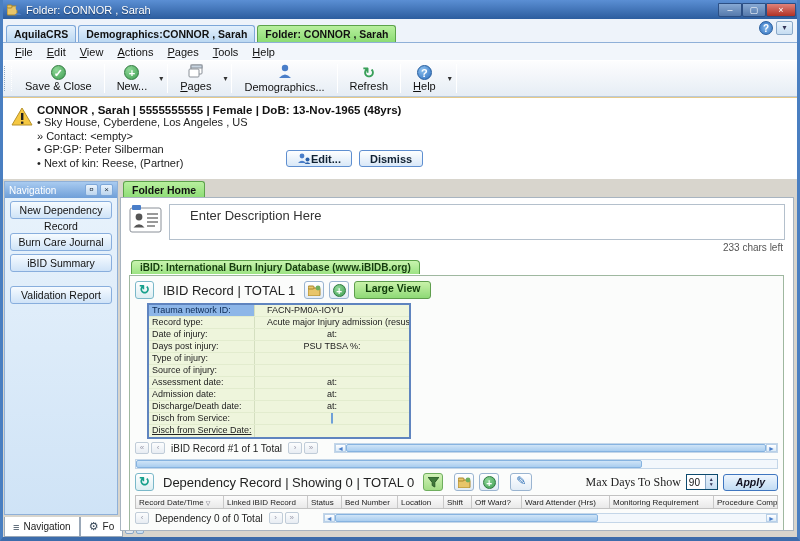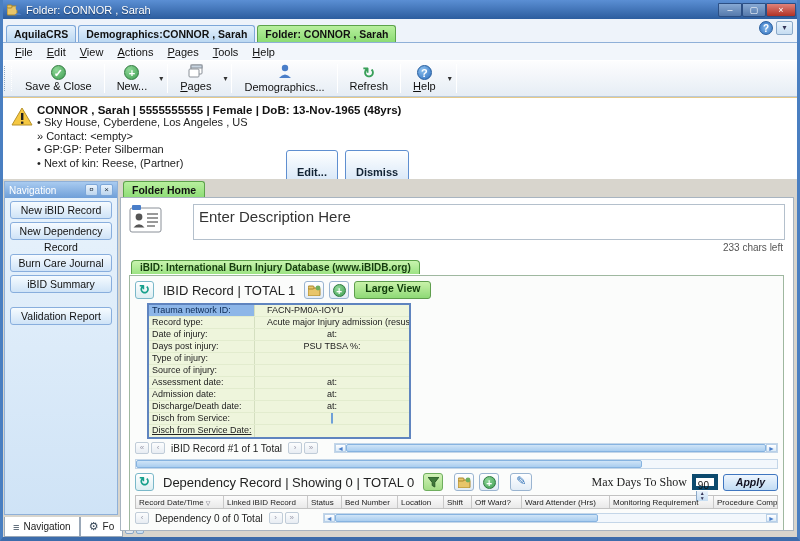--- a/index.html
+++ b/index.html
@@ -37,22 +37,22 @@
   .cicon.green { background:radial-gradient(circle at 35% 30%,#8fd898,#3f9e52); border:1px solid #2f7a3e;}
   .cicon.blue  { background:radial-gradient(circle at 35% 30%,#8cc0ee,#2f6fbf); border:1px solid #235c9e;}
   .ricon { color:#3aa05a; font-size:15px; font-weight:bold; line-height:15px;}
   
   .banner { height:89px; background:#fff; border-top:1px solid #e6c98a; border-bottom:1px solid #c8d0da; position:relative; padding:6px 8px 0 34px; }
   .warn { position:absolute; left:8px; top:9px; }
   .btitle { font-size:11.5px; font-weight:bold; color:#111; }
   .bline { font-size:11px; color:#222; line-height:13.5px; }
   .bnote { font-size:11px; color:#222; margin-top:8px; }
   .bbtns { position:absolute; left:283px; top:52px; display:flex; gap:7px; }
-  .bbtn { height:17px; padding:15px 10px; font-size:11px; font-weight:bold; color:#123;
-          background:linear-gradient(#feffff,#d9e8f8); border:1px solid #5f8fd0; border-radius:3px; display:flex; align-items:center; gap:0;flex-direction:column;}
+  .bbtn { height:17px; padding:1px 10px; font-size:11px; font-weight:bold; color:#123;
+          background:linear-gradient(#feffff,#d9e8f8); border:1px solid #5f8fd0; border-radius:3px; display:flex; align-items:center; gap:0;}
   
   .workspace { position:absolute; left:0; right:0; top:179px; bottom:0; background:#d8d5cd; }
   .navpanel { position:absolute; left:1px; top:2px; width:114px; bottom:22px;
               background:linear-gradient(#e9f3fc,#cfe3f6); border:1px solid #8fb0d8; }
   .navhdr { height:16px; background:linear-gradient(#a9cbf0,#6f9fd8); color:#fff; font-size:10px; padding:2px 4px; display:flex; align-items:center;}
   .navhdr .t { flex:1; }
   .nhbtn { width:13px; height:12px; margin-left:2px; background:linear-gradient(#eaf3fc,#bcd5ee); border:1px solid #7da7d9; border-radius:2px;
            font-size:8px; line-height:10px; text-align:center; color:#234;}
   .navbtn { display:block; width:calc(100% - 10px); margin:3px auto 0; height:18px; font-size:10.5px; color:#111;
             background:linear-gradient(#f6fbff,#cfe3f7); border:1px solid #88aedd; border-radius:3px; text-align:center; line-height:16px; cursor:default;}
@@ -62,21 +62,21 @@
   .stab .ic { font-size:11px; color:#345;}
   .sarrow { width:13px; height:13px; align-self:center; margin-left:2px; font-size:8px; line-height:11px; text-align:center;
             border:1px solid #8aa8c8; border-radius:2px; background:linear-gradient(#eaf3fc,#c6ddf2); color:#2f6fbf;}
   .sarrow.dis { color:#99a; background:#e4e8ee;}
   
   .main { position:absolute; left:117px; top:1px; right:3px; bottom:6px; }
   .foldertab { display:inline-block; height:17px; margin-left:3px; padding:2px 8px 0; font-size:10.5px; font-weight:bold; color:#111;
                background:linear-gradient(#b8ef9e,#8cdc74); border:1px solid #5ca24a; border-bottom:none; border-radius:3px 3px 0 0;}
   .mainpanel { position:absolute; top:17px; left:0; right:0; bottom:0; background:#fff; border:1px solid #a8b4c0; padding:6px 8px 0; overflow:hidden;}
   .descrow { display:flex; gap:6px; }
-  .desc-input { flex:1; height:36px; border:1px solid #b4c0cc; font-family:"Liberation Sans",sans-serif; font-size:15px; padding:3px 5px; resize:none; outline:none; color:#111;margin-left:24px;}
+  .desc-input { flex:1; height:36px; border:1px solid #b4c0cc; font-family:"Liberation Sans",sans-serif; font-size:13px; padding:3px 20px; resize:none; outline:none; color:#111;}
   .desc-input::placeholder { color:#333; }
   .charsleft { text-align:right; font-size:10px; color:#555; padding:2px 2px 4px 0;}
   .grouptab { display:inline-block; margin-left:2px; padding:1px 8px; font-size:10px; font-weight:bold; color:#153c0e;
               background:linear-gradient(#c8f4ae,#9ce383); border:1px solid #5ca24a; border-bottom:none; border-radius:4px 4px 0 0;}
   .grouppanel { border:1px solid #9fb8a0; background:#fbfcfb; margin:0 1px 0 0; padding:4px 5px 6px; }
   .sechdr { display:flex; align-items:center; gap:5px; padding:1px 0 4px; }
   .refbtn { width:19px; height:18px; background:linear-gradient(#ffffff,#ddeef2); border:1px solid #7ab8c9; border-radius:3px;
             color:#18a08c; font-size:13px; font-weight:bold; line-height:16px; text-align:center;}
   .sectitle { font-size:13px; color:#222; margin:0 4px; white-space:nowrap;}
   .sqbtn { width:20px; height:18px; background:linear-gradient(#ffffff,#e2ecf6); border:1px solid #9ab4d0; border-radius:3px;
@@ -99,21 +99,21 @@
            background:linear-gradient(#fcfdfe,#e8edf3); border:1px solid #c0ccd8; border-radius:2px;}
   .pgtxt { margin:0 4px; white-space:nowrap;}
   .hscroll { height:10px; background:#f2f7fc; border:1px solid #c4d6e8; display:flex; align-items:stretch; }
   .hs-arrow { width:11px; background:linear-gradient(#fff,#dcebf8); border:1px solid #b8d0e8; color:#4a7ec9; font-size:7px; line-height:8px; text-align:center;}
   .hs-thumb { background:linear-gradient(#cfe4f7,#a9cdef); border:1px solid #86b3e0; border-radius:2px; }
   .hs-track { flex:1; }
   .widescroll { margin:3px 0 3px; }
   
   .dep-right { margin-left:auto; display:flex; align-items:center; gap:5px; }
   .maxdays { font-size:12px; color:#222;font-family:Liberation Serif, serif; }
-  .spin { display:flex; border:4px solid #0c4a6e; background:#fff; height:16px;flex-direction:column; }
+  .spin { display:flex; border:1px solid #0c4a6e; background:#fff; height:16px; }
   .spin .val { width:18px; font-size:10px; padding:2px 2px 0; color:#111;}
   .spin .arrows { width:12px; background:linear-gradient(#eaf3fc,#c6ddf2); border-left:1px solid #8aa8c8;
                   display:flex; flex-direction:column; align-items:center; justify-content:center; font-size:5px; line-height:5px; color:#335;}
   .applybtn { height:17px; padding:1px 12px; font-size:10.5px; font-weight:bold; color:#112;
               background:linear-gradient(#eef6fe,#c2dcf4); border:1px solid #3f76c0; border-radius:3px;font-style:italic;}
   .filterbtn { width:20px; height:18px; background:linear-gradient(#d2f2b8,#a2dd86); border:1px solid #6fae5e; border-radius:3px;
                display:flex; align-items:center; justify-content:center;}
   .pencilbtn { width:22px; height:18px; background:linear-gradient(#ffffff,#e2ecf6); border:1px solid #9ab4d0; border-radius:3px;
                color:#2a6db5; font-size:12px; line-height:15px; text-align:center;}
   
@@ -236,21 +236,20 @@
 
   <div class="workspace">
 
     <div class="navpanel">
       <div class="navhdr">
         <span class="t">Navigation</span>
         <div class="nhbtn">¤</div>
         <div class="nhbtn">×</div>
       </div>
       <div id="nav-buttons">
-          <button class="navbtn">New iBID Record</button>
           <button class="navbtn">New Dependency Record</button>
           <button class="navbtn gap">Burn Care Journal</button>
           <button class="navbtn">iBID Summary</button>
           <button class="navbtn gap">Validation Report</button>
         </div>
     </div>
 
     <div class="statusbar" id="status-tabs">
         <div class="stab">
           <span class="ic">≡</span>

